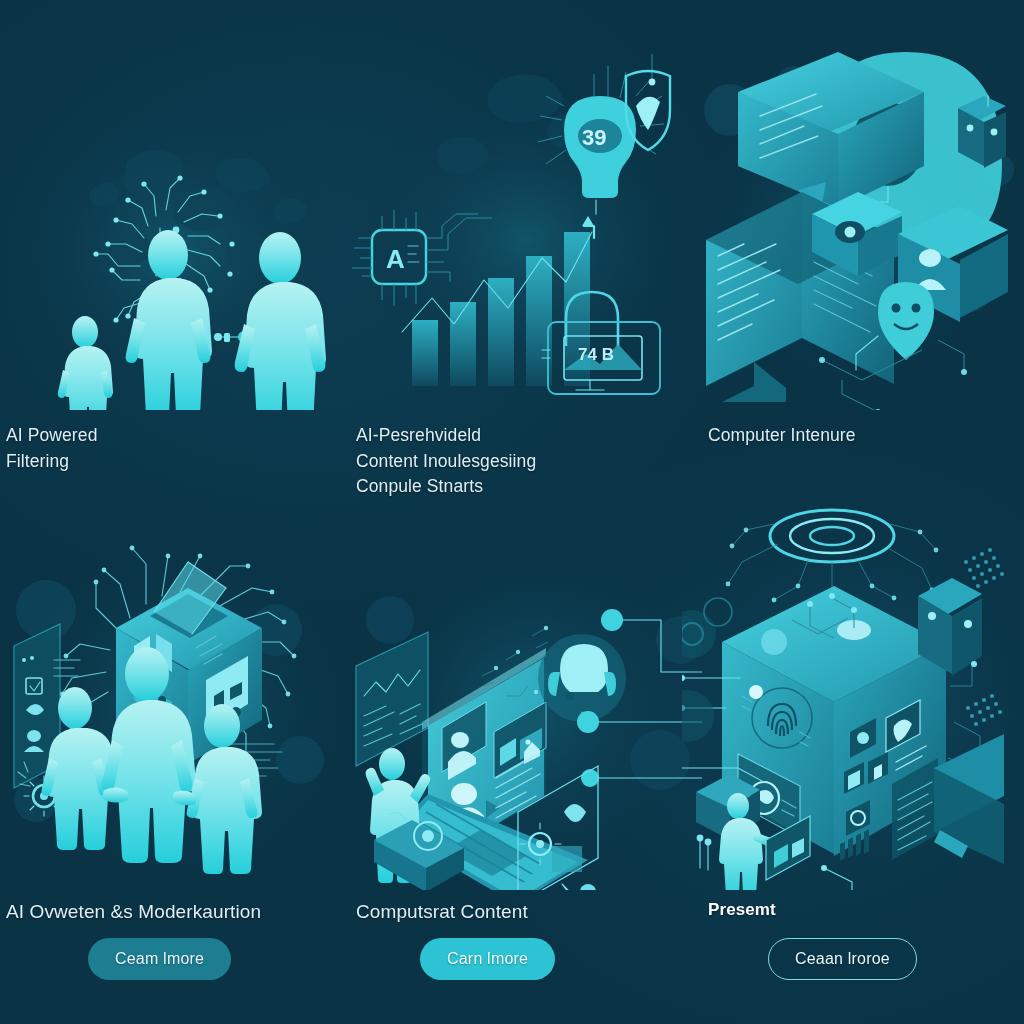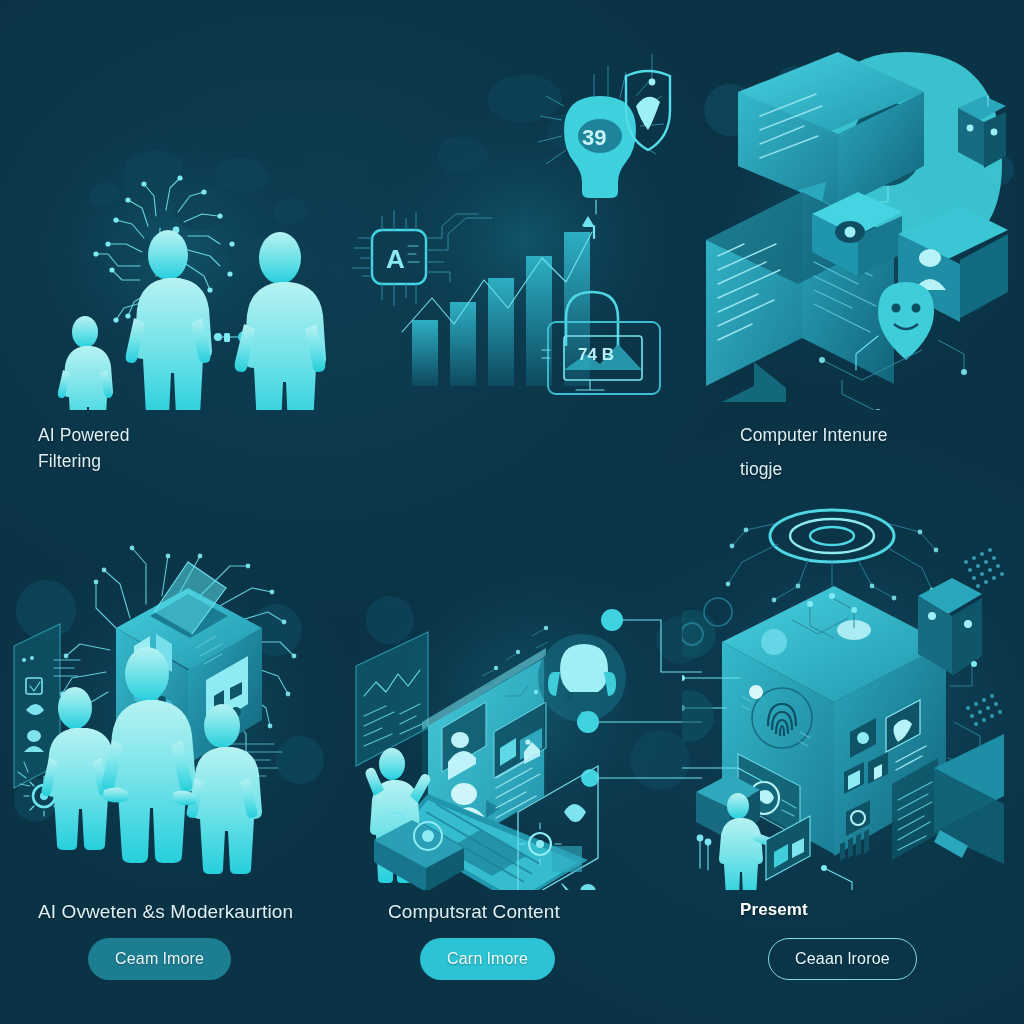--- a/index.html
+++ b/index.html
@@ -25,21 +25,21 @@
   .cell { position: relative; height: 100%; }
   .cell-a { width: 350px; }
   .cell-b { width: 352px; }
   .cell-c { width: 322px; }
 
   .art { position: absolute; left: 0; right: 0; top: 0; overflow: visible; }
   .art svg { display: block; width: 100%; height: 100%; }
 
   
   .caption {
-    position: absolute; left: 38px; right: 14px;
+    position: absolute; left: 6px; right: 14px;
     color: #dff0f4;
     font-size: 17.5px; line-height: 1.46;
     letter-spacing: .1px;
     text-shadow: 0 1px 2px rgba(0,0,0,.45);
   }
   .caption .line { display: block; white-space: pre; }
   .row-top .caption { top: 383px; }
   .row-bottom .caption { top: 398px; font-size: 19px; }
   .caption.bold { font-weight: bold; color: #ffffff; font-size: 17px; }
 
@@ -262,20 +262,25 @@
             <path d="M216 306 l0 -28 q0 -26 26 -26 q26 0 26 26 l0 28" fill="none" stroke="#4fd6e4" stroke-width="2.6"></path>
             <rect x="198" y="282" width="112" height="72" rx="8" fill="none" stroke="#3ec0d2" stroke-width="1.8"></rect>
             <rect x="214" y="296" width="78" height="44" rx="3" fill="none" stroke="#7ae4ef" stroke-width="1.6"></rect>
             <path d="M214 330 l22 -16 l14 10 l18 -20 l24 26 z" fill="#2fb6c9" opacity=".75"></path>
             <text x="228" y="320" font-family="'Liberation Sans',sans-serif" font-size="17" font-weight="bold" fill="#bdf0f7">74 B</text>
             <path d="M240 340 l0 10 M226 350 l28 0" class="ln"></path>
             <path d="M200 318 l-8 0 M192 310 l8 0" class="ln"></path>
           </g>
         </svg>
       </div>
+      <div class="caption">
+        <span class="line">AI-Pesrehvideld</span>
+        <span class="line">Content Inoulesgesiing</span>
+        <span class="line">Conpule Stnarts</span>
+      </div>
     </div>
 
     <div class="cell cell-c">
       <div class="art" style="height:370px">
         <svg viewBox="0 0 322 370" preserveAspectRatio="xMidYMid meet">
           <ellipse cx="150" cy="190" rx="170" ry="160" fill="url(#haze)"></ellipse>
           <g class="glow" opacity=".7">
             <circle cx="28" cy="70" r="26"></circle>
               <circle cx="92" cy="44" r="18"></circle>
             <circle cx="268" cy="250" r="22"></circle>
@@ -368,21 +373,20 @@
           <g class="dot" opacity=".9">
             <circle cx="262" cy="332" r="3"></circle>
               <circle cx="176" cy="372" r="3"></circle>
             <circle cx="120" cy="320" r="3"></circle>
           </g>
         </svg>
       </div>
       <div class="caption">
         <span class="line">Computer Intenure</span>
         <span class="line" style="display:block;height:8px"></span>
-        <span class="line">tiogje</span>
       </div>
     </div>
   </div>
 
   <div class="row row-bottom">
 
     <div class="cell cell-a">
       <div class="art" style="height:390px">
         <svg viewBox="0 0 350 390" preserveAspectRatio="xMidYMid meet">
           <ellipse cx="180" cy="210" rx="180" ry="180" fill="url(#haze)"></ellipse>

